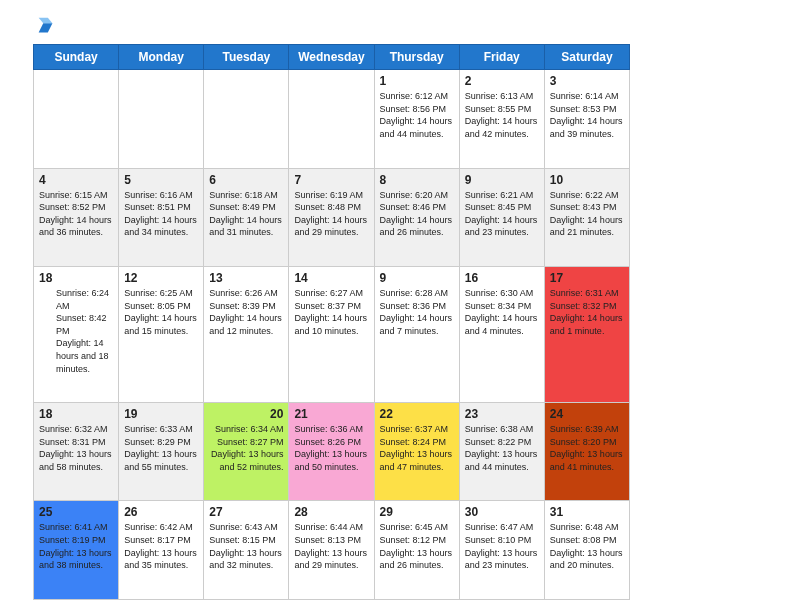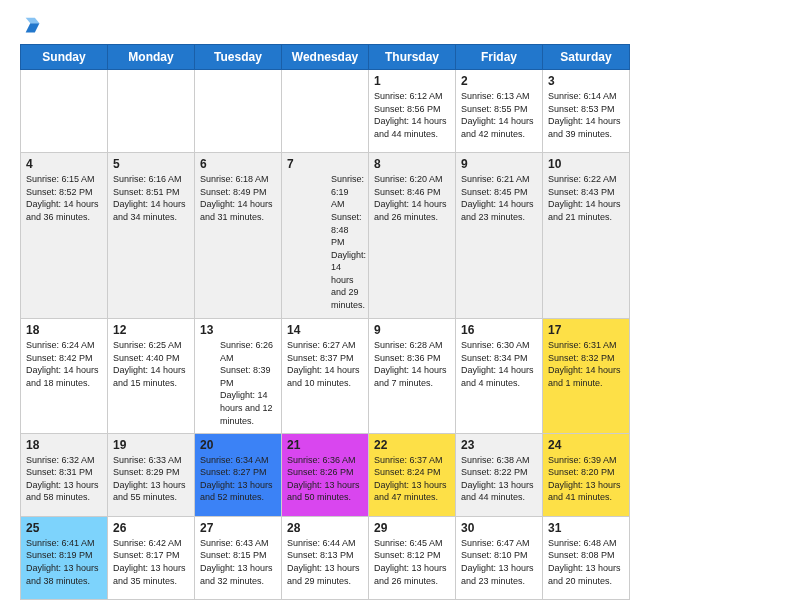--- a/index.html
+++ b/index.html
@@ -6,21 +6,21 @@
     body {
       font-family: Arial, sans-serif;
       background: #fff;
       width: 792px;
       height: 612px;
       overflow: hidden;
     }
     .page {
       width: 650px;
       height: 612px;
-      padding: 16px 20px 12px 20px;
+      padding: 16px 20px 12px 33px;
       display: flex;
       flex-direction: column;
     }
     .header {
       display: flex;
       justify-content: space-between;
       align-items: flex-start;
       margin-bottom: 10px;
     }
     .logo {
@@ -171,21 +171,21 @@
 Daylight: 14 hours and 34 minutes.</div>
           </td>
           <td style="background-color: rgb(240, 240, 240);">
             <span class="day-number">6</span>
             <div class="day-info" style="white-space: pre-line;">Sunrise: 6:18 AM
 Sunset: 8:49 PM
 Daylight: 14 hours and 31 minutes.</div>
           </td>
           <td style="background-color: rgb(240, 240, 240);">
             <span class="day-number">7</span>
-            <div class="day-info" style="white-space: pre-line; margin-left: 44px;">Sunrise: 6:19 AM
+            <div class="day-info" style="white-space: pre-line;">Sunrise: 6:19 AM
 Sunset: 8:48 PM
 Daylight: 14 hours and 29 minutes.</div>
           </td>
           <td style="background-color: rgb(240, 240, 240);">
             <span class="day-number">8</span>
             <div class="day-info" style="white-space: pre-line;">Sunrise: 6:20 AM
 Sunset: 8:46 PM
 Daylight: 14 hours and 26 minutes.</div>
           </td>
           <td style="background-color: rgb(240, 240, 240);">
@@ -197,33 +197,33 @@
           <td style="background-color: rgb(240, 240, 240);">
             <span class="day-number">10</span>
             <div class="day-info" style="white-space: pre-line;">Sunrise: 6:22 AM
 Sunset: 8:43 PM
 Daylight: 14 hours and 21 minutes.</div>
           </td>
         </tr>
         <tr>
           <td style="background-color: rgb(255, 255, 255);">
             <span class="day-number">18</span>
-            <div class="day-info" style="white-space: pre-line;">Sunrise: 6:24 AM
+            <div class="day-info" style="white-space: pre-line; margin-left: 17px;">Sunrise: 6:24 AM
 Sunset: 8:42 PM
 Daylight: 14 hours and 18 minutes.</div>
           </td>
           <td style="background-color: rgb(255, 255, 255);">
             <span class="day-number">12</span>
             <div class="day-info" style="white-space: pre-line;">Sunrise: 6:25 AM
-Sunset: 4:40 PM
+Sunset: 8:05 PM
 Daylight: 14 hours and 15 minutes.</div>
           </td>
           <td style="background-color: rgb(255, 255, 255);">
             <span class="day-number">13</span>
-            <div class="day-info" style="white-space: pre-line; margin-left: 20px;">Sunrise: 6:26 AM
+            <div class="day-info" style="white-space: pre-line;">Sunrise: 6:26 AM
 Sunset: 8:39 PM
 Daylight: 14 hours and 12 minutes.</div>
           </td>
           <td style="background-color: rgb(255, 255, 255);">
             <span class="day-number">14</span>
             <div class="day-info" style="white-space: pre-line;">Sunrise: 6:27 AM
 Sunset: 8:37 PM
 Daylight: 14 hours and 10 minutes.</div>
           </td>
           <td style="background-color: rgb(255, 255, 255);">
@@ -231,73 +231,73 @@
             <div class="day-info" style="white-space: pre-line;">Sunrise: 6:28 AM
 Sunset: 8:36 PM
 Daylight: 14 hours and 7 minutes.</div>
           </td>
           <td style="background-color: rgb(255, 255, 255);">
             <span class="day-number">16</span>
             <div class="day-info" style="white-space: pre-line;">Sunrise: 6:30 AM
 Sunset: 8:34 PM
 Daylight: 14 hours and 4 minutes.</div>
           </td>
-          <td style="background-color: #fde047; margin-top: 20px;">
+          <td style="background-color: #ef4444; margin-top: 20px;">
             <span class="day-number">17</span>
             <div class="day-info" style="white-space: pre-line;">Sunrise: 6:31 AM
 Sunset: 8:32 PM
 Daylight: 14 hours and 1 minute.</div>
           </td>
         </tr>
         <tr>
           <td style="background-color: rgb(240, 240, 240);">
             <span class="day-number">18</span>
             <div class="day-info" style="white-space: pre-line;">Sunrise: 6:32 AM
 Sunset: 8:31 PM
 Daylight: 13 hours and 58 minutes.</div>
           </td>
           <td style="background-color: rgb(240, 240, 240);">
             <span class="day-number">19</span>
             <div class="day-info" style="white-space: pre-line;">Sunrise: 6:33 AM
 Sunset: 8:29 PM
 Daylight: 13 hours and 55 minutes.</div>
           </td>
-          <td style="background-color: #3b82f6;">
+          <td style="background-color: #bef264; text-align: right;">
             <span class="day-number">20</span>
             <div class="day-info" style="white-space: pre-line;">Sunrise: 6:34 AM
 Sunset: 8:27 PM
 Daylight: 13 hours and 52 minutes.</div>
           </td>
-          <td style="background-color: #d946ef;">
+          <td style="background-color: #f9a8d4;">
             <span class="day-number">21</span>
             <div class="day-info" style="white-space: pre-line;">Sunrise: 6:36 AM
 Sunset: 8:26 PM
 Daylight: 13 hours and 50 minutes.</div>
           </td>
           <td style="background-color: #fde047;">
             <span class="day-number">22</span>
             <div class="day-info" style="white-space: pre-line;">Sunrise: 6:37 AM
 Sunset: 8:24 PM
 Daylight: 13 hours and 47 minutes.</div>
           </td>
           <td style="background-color: rgb(240, 240, 240);">
             <span class="day-number">23</span>
             <div class="day-info" style="white-space: pre-line;">Sunrise: 6:38 AM
 Sunset: 8:22 PM
 Daylight: 13 hours and 44 minutes.</div>
           </td>
-          <td style="background-color: #fde047;">
+          <td style="background-color: #c2410c;">
             <span class="day-number">24</span>
             <div class="day-info" style="white-space: pre-line;">Sunrise: 6:39 AM
 Sunset: 8:20 PM
 Daylight: 13 hours and 41 minutes.</div>
           </td>
         </tr>
         <tr>
-          <td style="background-color: #7dd3fc;">
+          <td style="background-color: #3b82f6;">
             <span class="day-number">25</span>
             <div class="day-info" style="white-space: pre-line;">Sunrise: 6:41 AM
 Sunset: 8:19 PM
 Daylight: 13 hours and 38 minutes.</div>
           </td>
           <td style="background-color: rgb(255, 255, 255);">
             <span class="day-number">26</span>
             <div class="day-info" style="white-space: pre-line;">Sunrise: 6:42 AM
 Sunset: 8:17 PM
 Daylight: 13 hours and 35 minutes.</div>

